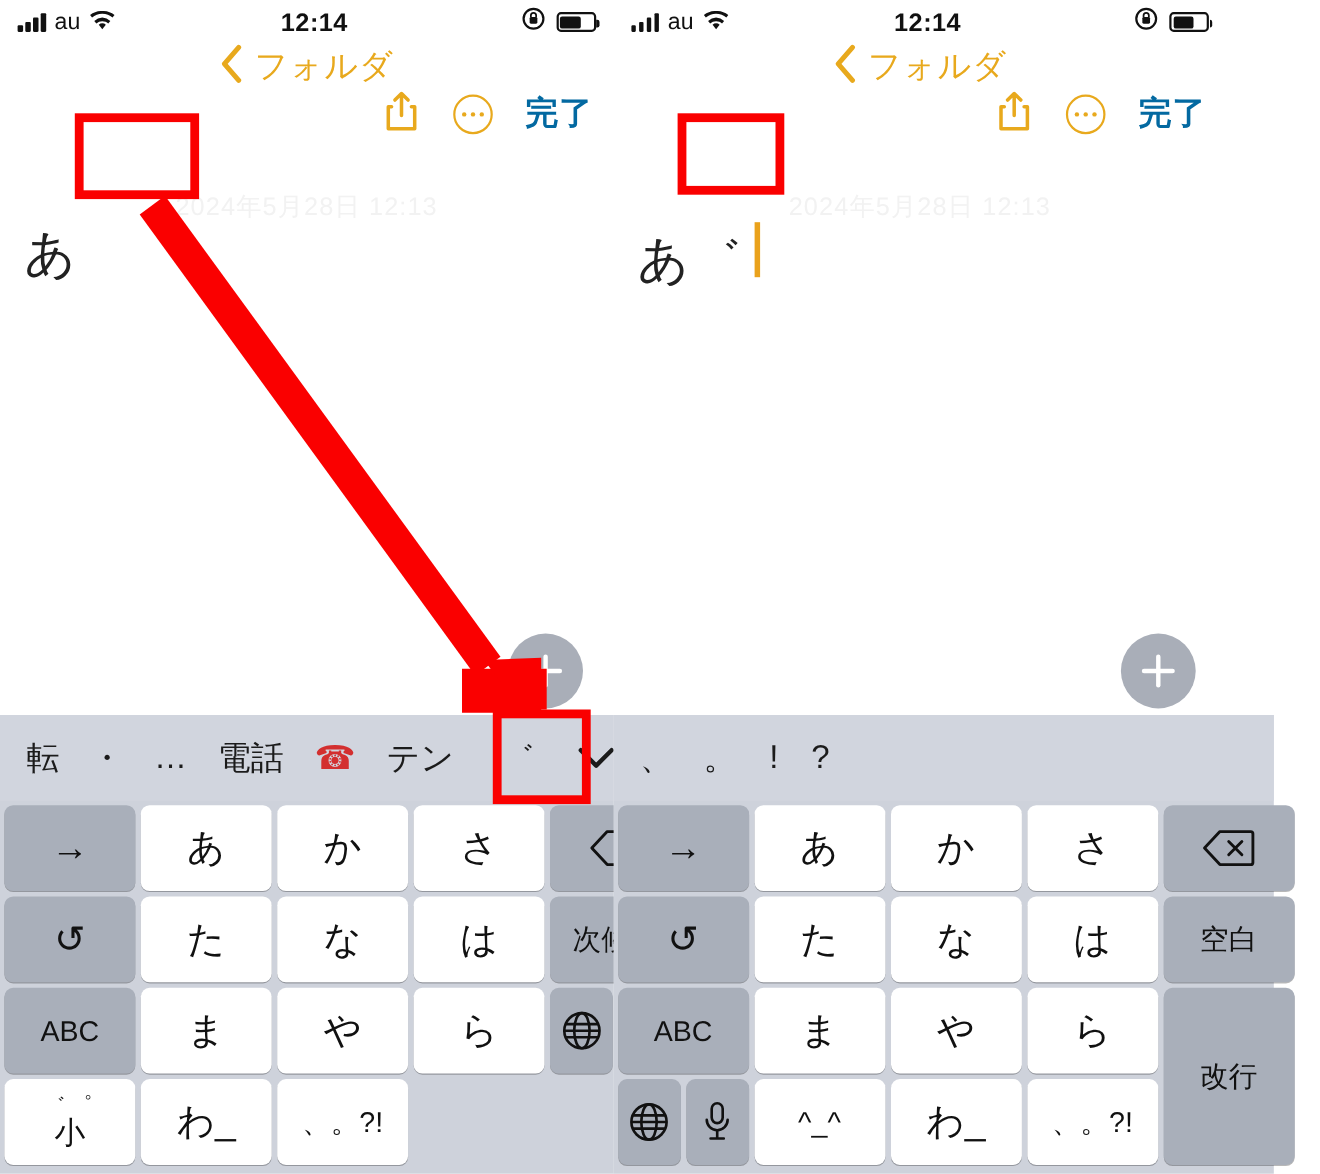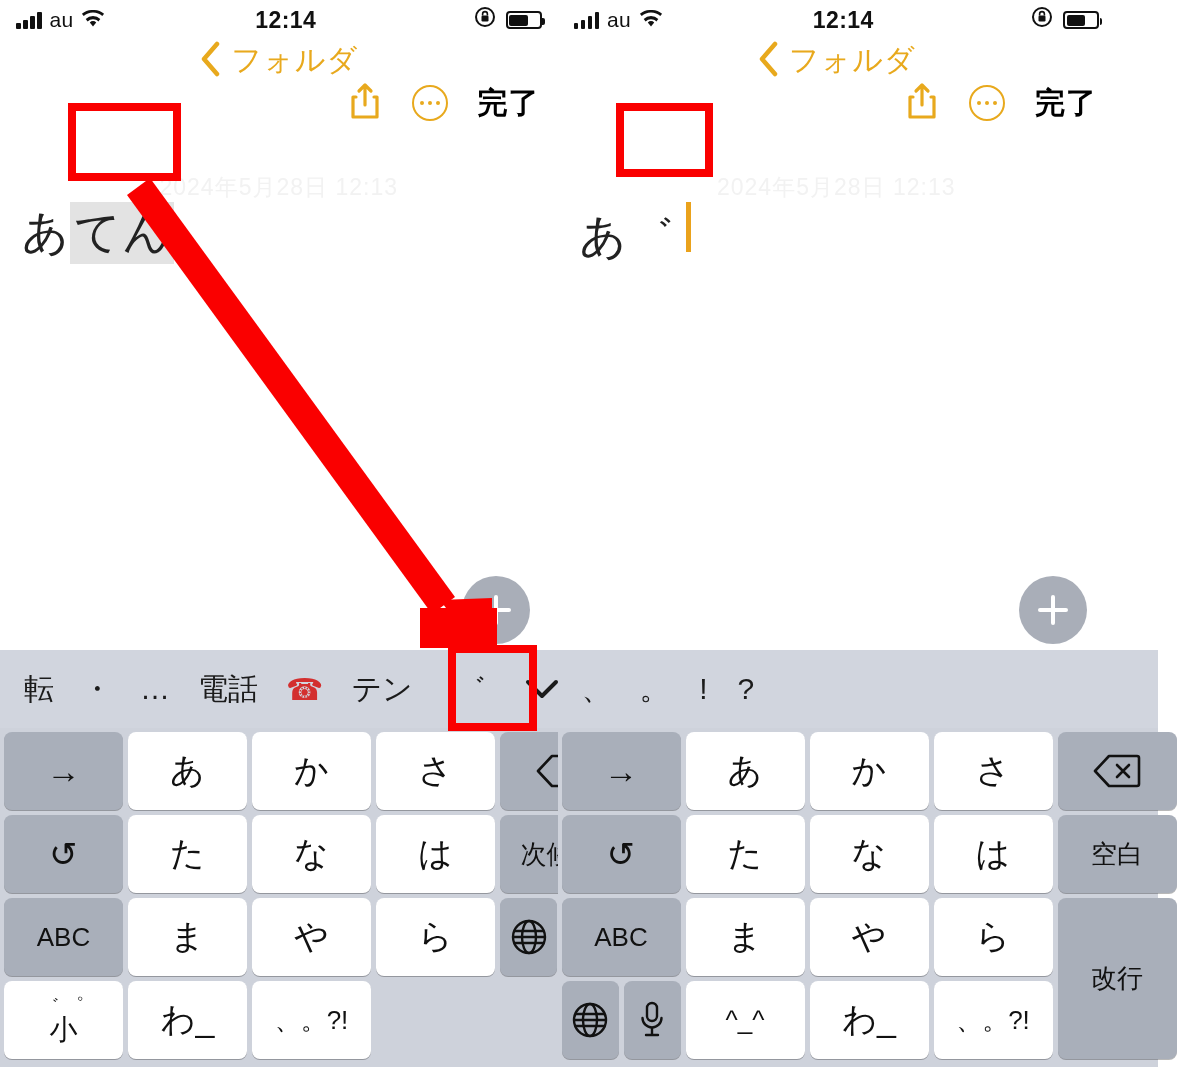--- a/index.html
+++ b/index.html
@@ -42,21 +42,21 @@
 
   
   .navbar {
     height:62px; display:flex; align-items:center; padding:0 18px;
     color:#e8a91d; position:relative;flex-direction:column;
   }
   .nav-back { display:flex; align-items:center; gap:10px; cursor:pointer; }
   .chev-l { display:block; }
   .nav-back-label { font-size:30px; color:#e8a91d; letter-spacing:1px; }
   .nav-right { margin-left:auto; display:flex; align-items:center; gap:30px; }
-  .nav-done { font-size:30px; color:#000000; font-weight:600; letter-spacing:1px; }
+  .nav-done { font-size:30px; color:#0369a1; font-weight:600; letter-spacing:1px; }
   .ellipsis-circle {
     width:36px; height:36px; border:2.5px solid #e8a91d; border-radius:50%;
     display:flex; align-items:center; justify-content:center; gap:4px;
   }
   .ellipsis-circle span { width:4px;height:4px;background:#e8a91d;border-radius:50%; display:block;}
 
   
   .note-area { position:relative; height:560px; }
   .note-date {
     position:absolute; top:70px; left:0; right:0; text-align:center;
@@ -192,21 +192,20 @@
             <span></span>
           </span>
         <span class="nav-done">完了</span>
       </div>
     </div>
 
     <div class="note-area">
       <div class="note-date">2024年5月28日 12:13</div>
       <div class="note-text">
         <span class="plain">あ</span>
-          <span class="marked">てん</span>
       </div>
       <div class="plus-btn"></div>
     </div>
 
     <div class="keyboard">
       <div class="sugg-bar">
         <span class="sugg">転</span>
         <span class="sugg">・</span>
         <span class="sugg">…</span>
         <span class="sugg">電話</span>

